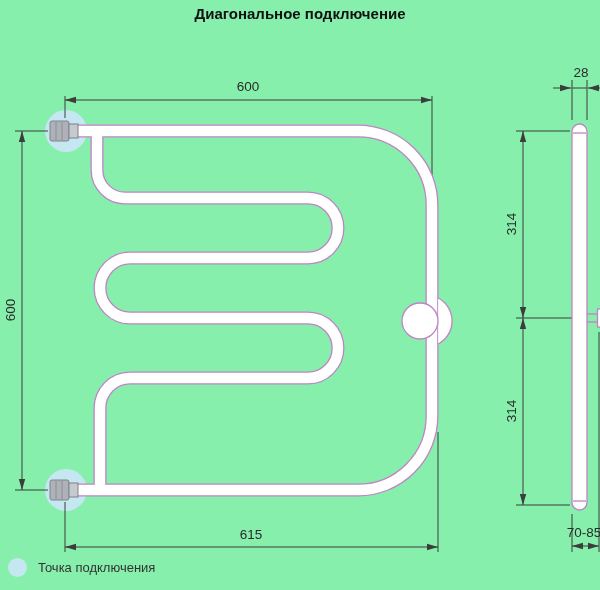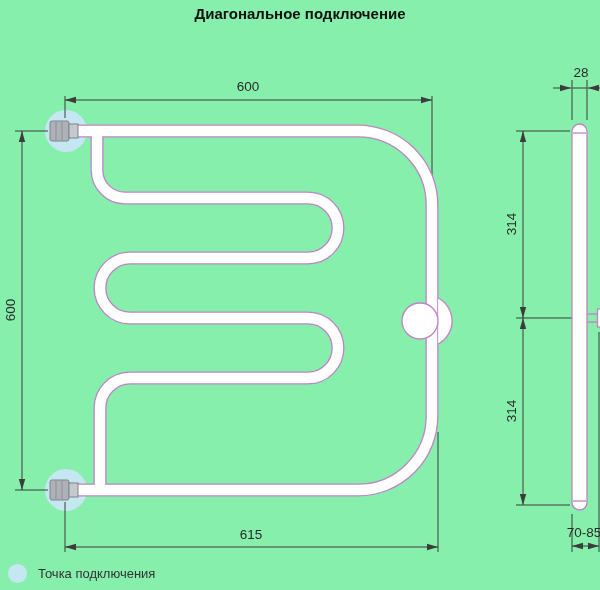--- a/index.html
+++ b/index.html
@@ -30,21 +30,21 @@
   .dim-text{
     fill:#2b2b2b;
     font-family:"Liberation Sans",sans-serif;
     font-size:13.5px;
   }
   .fit-main{fill:var(--fitting);stroke:#7e828a;stroke-width:1;}
   .fit-sub{fill:#c6c9ce;stroke:#7e828a;stroke-width:1;}
   .fit-line{stroke:#8a8e96;stroke-width:1;}
   .hl{fill:var(--highlight);}
   .legend{
-    position:absolute;left:8px;bottom:7px;
+    position:absolute;left:8px;bottom:13px;
     display:flex;align-items:center;gap:11px;
   }
   .legend-dot{
     width:19px;height:19px;border-radius:50%;
     background:var(--highlight);
   }
   .legend-label{font-size:13px;color:#333;}
 </style>
 </head>
 <body>

